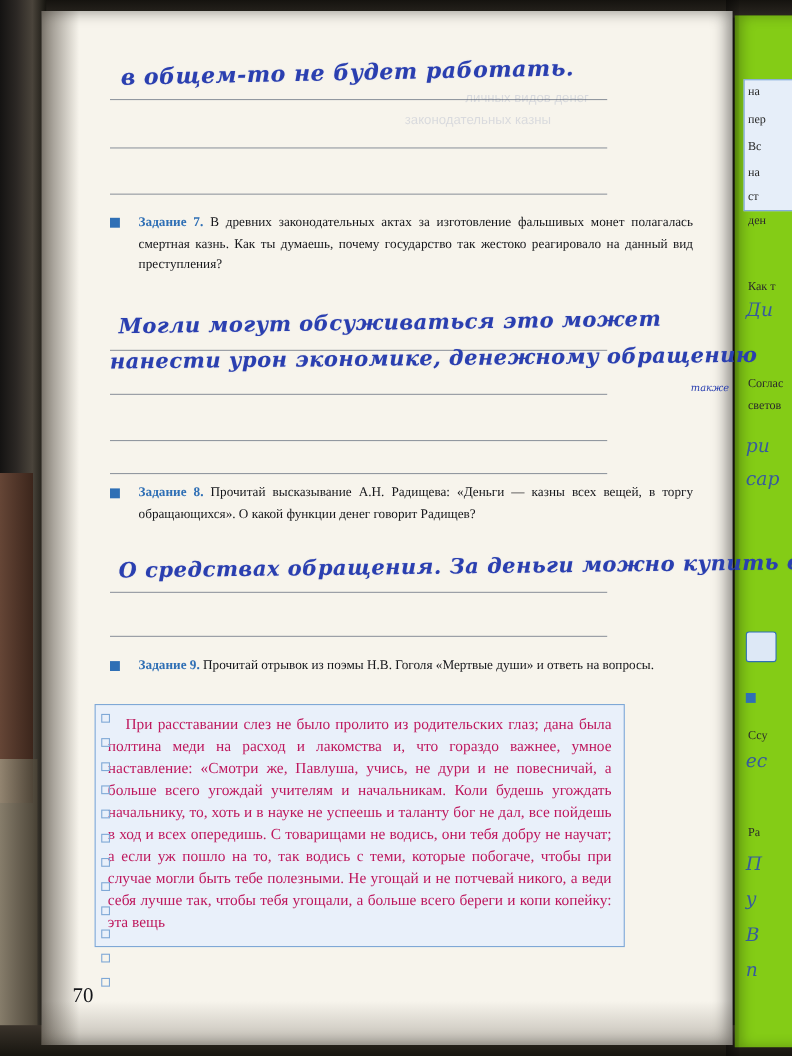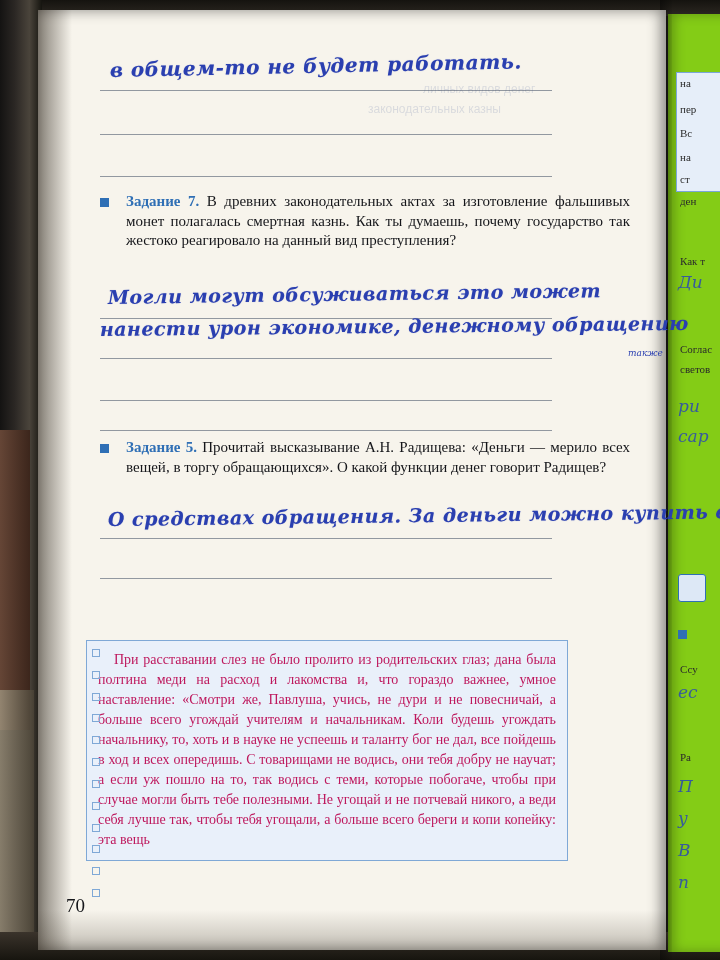--- a/index.html
+++ b/index.html
@@ -170,21 +170,21 @@
     width: 530px;
   }
   .task-marker {
     position: absolute;
     left: 0; top: 6px;
     width: 9px; height: 9px;
     background: #2f6fb5;
   }
   .task-body {
     margin-left: 26px;
-    font-size: 15px;
+    font-size: 12px;
     line-height: 19.5px;
     color: #15161a;
     text-align: justify;
   }
   .task-label {
     color: #2f6fb5;
     font-weight: 700;
   }
 
   
@@ -309,28 +309,34 @@
       <div class="rule" style="left:62px; top:390px; width:452px;"></div>
       <div class="rule" style="left:62px; top:420px; width:452px;"></div>
 
       <div class="hand" style="left:70px; top:276px; font-size:19px; transform:rotate(-0.8deg);">Могли могут обсуживаться это может</div>
       <div class="hand" style="left:62px; top:308px; font-size:19px; transform:rotate(-0.6deg);">нанести урон экономике, денежному обращению</div>
       <div class="tiny-mark" style="left:590px; top:338px;">также</div>
 
       <div class="task" style="left:62px; top:428px;">
         <div class="task-marker"></div>
         <div class="task-body">
-          <span class="task-label">Задание 5.</span><span> Прочитай высказывание А.Н. Радищева: «Деньги — мерило всех вещей, в торгу обращающихся». О какой функции денег говорит Радищев?</span>
+          <span class="task-label">Задание 8.</span><span> Прочитай высказывание А.Н. Радищева: «Деньги — казны всех вещей, в торгу обращающихся». О какой функции денег говорит Радищев?</span>
         </div>
       </div>
 
       <div class="rule" style="left:62px; top:528px; width:452px;"></div>
       <div class="rule" style="left:62px; top:568px; width:452px;"></div>
       <div class="hand" style="left:70px; top:498px; font-size:19px; transform:rotate(-0.7deg);">О средствах обращения. За деньги можно купить всё.</div>
 
+      <div class="task" style="left:62px; top:585px;">
+        <div class="task-marker"></div>
+        <div class="task-body">
+          <span class="task-label">Задание 9.</span><span> Прочитай отрывок из поэмы Н.В. Гоголя «Мертвые души» и ответь на вопросы.</span>
+        </div>
+      </div>
 
       <div class="excerpt">
         <div class="excerpt-dots">
           <i></i>
             <i></i>
             <i></i>
             <i></i>
             <i></i>
             <i></i>
             <i></i>

